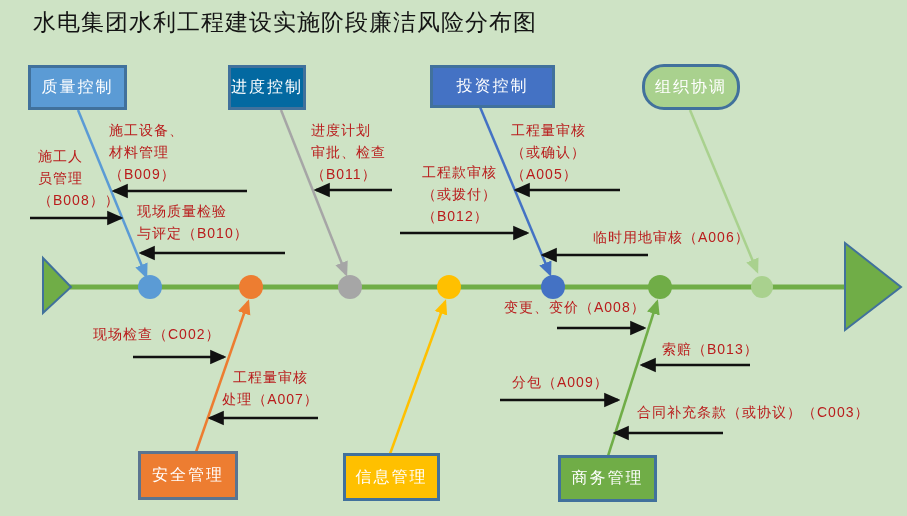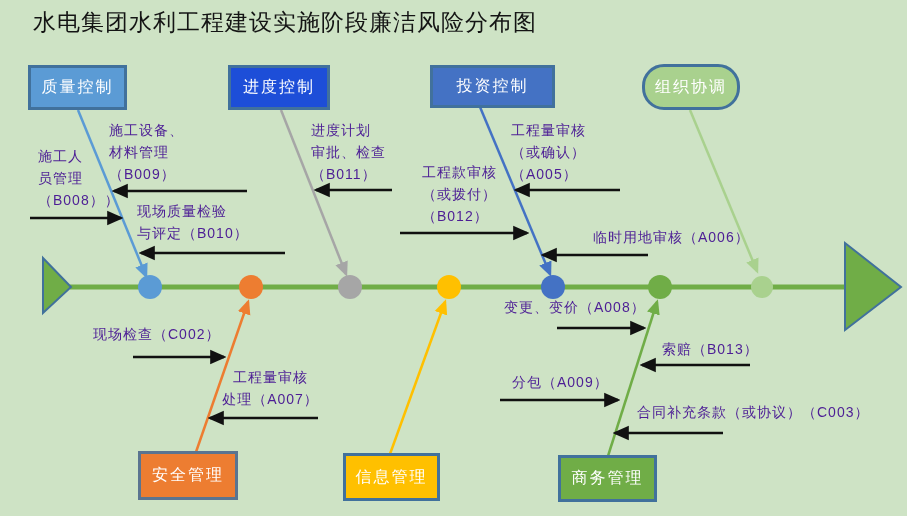--- a/index.html
+++ b/index.html
@@ -13,28 +13,28 @@
     position:absolute;left:0;right:0;top:7px;text-align:left;
     font-family:"DejaVu Serif","Liberation Serif",serif;
     font-size:23px;color:#141414;letter-spacing:1px;white-space:nowrap;margin-left:33px;
   }
   svg.canvas{position:absolute;left:0;top:0;}
   .cat{
     position:absolute;box-sizing:border-box;display:flex;align-items:center;justify-content:center;
     border:3px solid #41719C;color:#ffffff;font-size:16px;letter-spacing:2px;white-space:nowrap;
   }
   .cat.quality{left:28px;top:65px;width:99px;height:45px;background:#5B9BD5;}
-  .cat.schedule{left:228px;top:65px;width:102px;height:45px;background:#1d4ed8;}
+  .cat.schedule{left:228px;top:65px;width:78px;height:45px;background:#0369a1;}
   .cat.investment{left:430px;top:65px;width:125px;height:43px;background:#4472C4;}
   .cat.coordination{left:642px;top:64px;width:98px;height:46px;background:#A9D18E;border-radius:22px;}
   .cat.safety{left:138px;top:451px;width:100px;height:49px;background:#ED7D31;border-color:#5A7490;}
   .cat.information{left:343px;top:453px;width:97px;height:48px;background:#FFC000;}
   .cat.business{left:558px;top:455px;width:99px;height:47px;background:#70AD47;}
   .lbl{
-    position:absolute;color:#4c1d95;font-size:14px;line-height:22px;
+    position:absolute;color:#b91c1c;font-size:14px;line-height:22px;
     letter-spacing:1px;white-space:pre-line;
   }
   .lbl.center{text-align:center;}
 </style>
 </head>
 <body>
 
 <div class="stage">
 
   <div class="title">水电集团水利工程建设实施阶段廉洁风险分布图</div>

